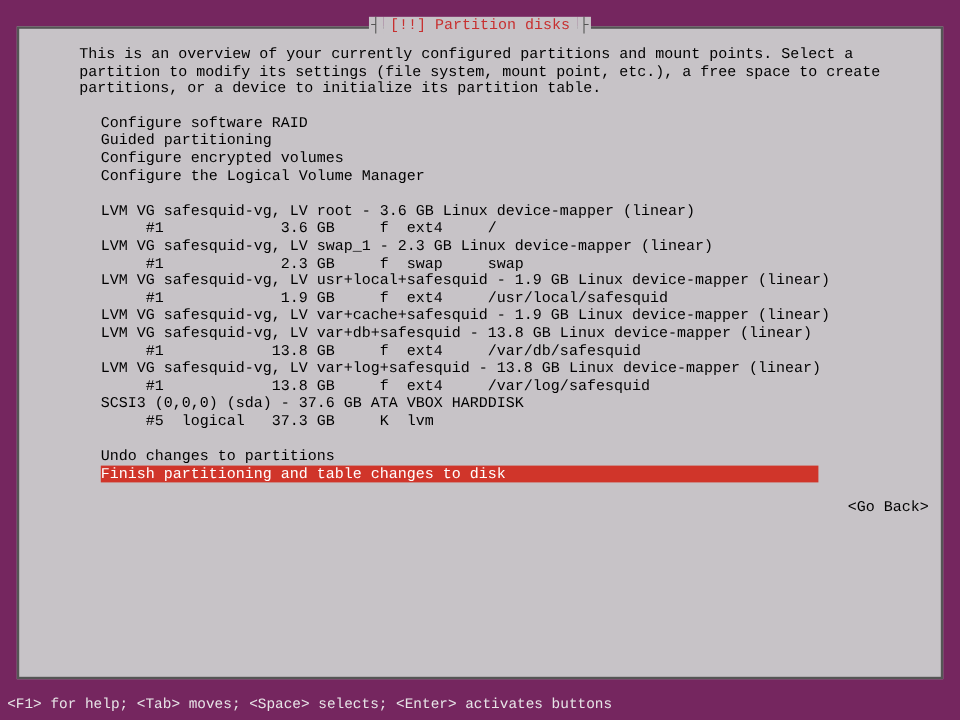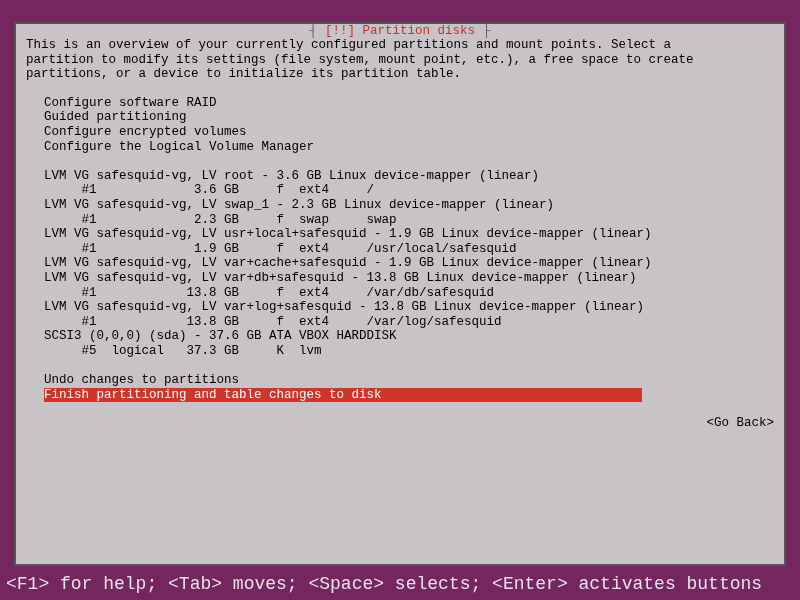--- a/index.html
+++ b/index.html
@@ -32,26 +32,26 @@
     }
     .title-dash {
       color: #555;
       background: #c7c3c7;
       padding: 0 2px;
     }
     .title-text {
       color: #c73030;
       background: #c7c3c7;
       padding: 0 6px;
-      margin-top: 10px;
     }
     .content {
       padding: 14px 10px 8px 10px;
       color: #000;
       line-height: 14.6px;
+      margin-left: 40px;
     }
     .desc {
       margin-bottom: 14px;
       white-space: pre-wrap;
     }
     .menu-section {
       padding-left: 18px;
     }
     .menu-item {
       white-space: pre;
@@ -67,21 +67,21 @@
     .go-back {
       margin-top: 14px;
       padding-left: 18px;
       text-align: right;
     }
     .footer {
       position: absolute;
       bottom: 6px;
       left: 6px;
       color: #e7e4e7;
-      font-size: 18px;
+      font-size: 12px;
       white-space: pre;
     }
   </style>
 </head>
 <body>
 
 <div class="dialog-box">
   <div class="title-bar">
     <span class="title-dash">┤</span>
     <span class="title-text"> [!!] Partition disks </span>

